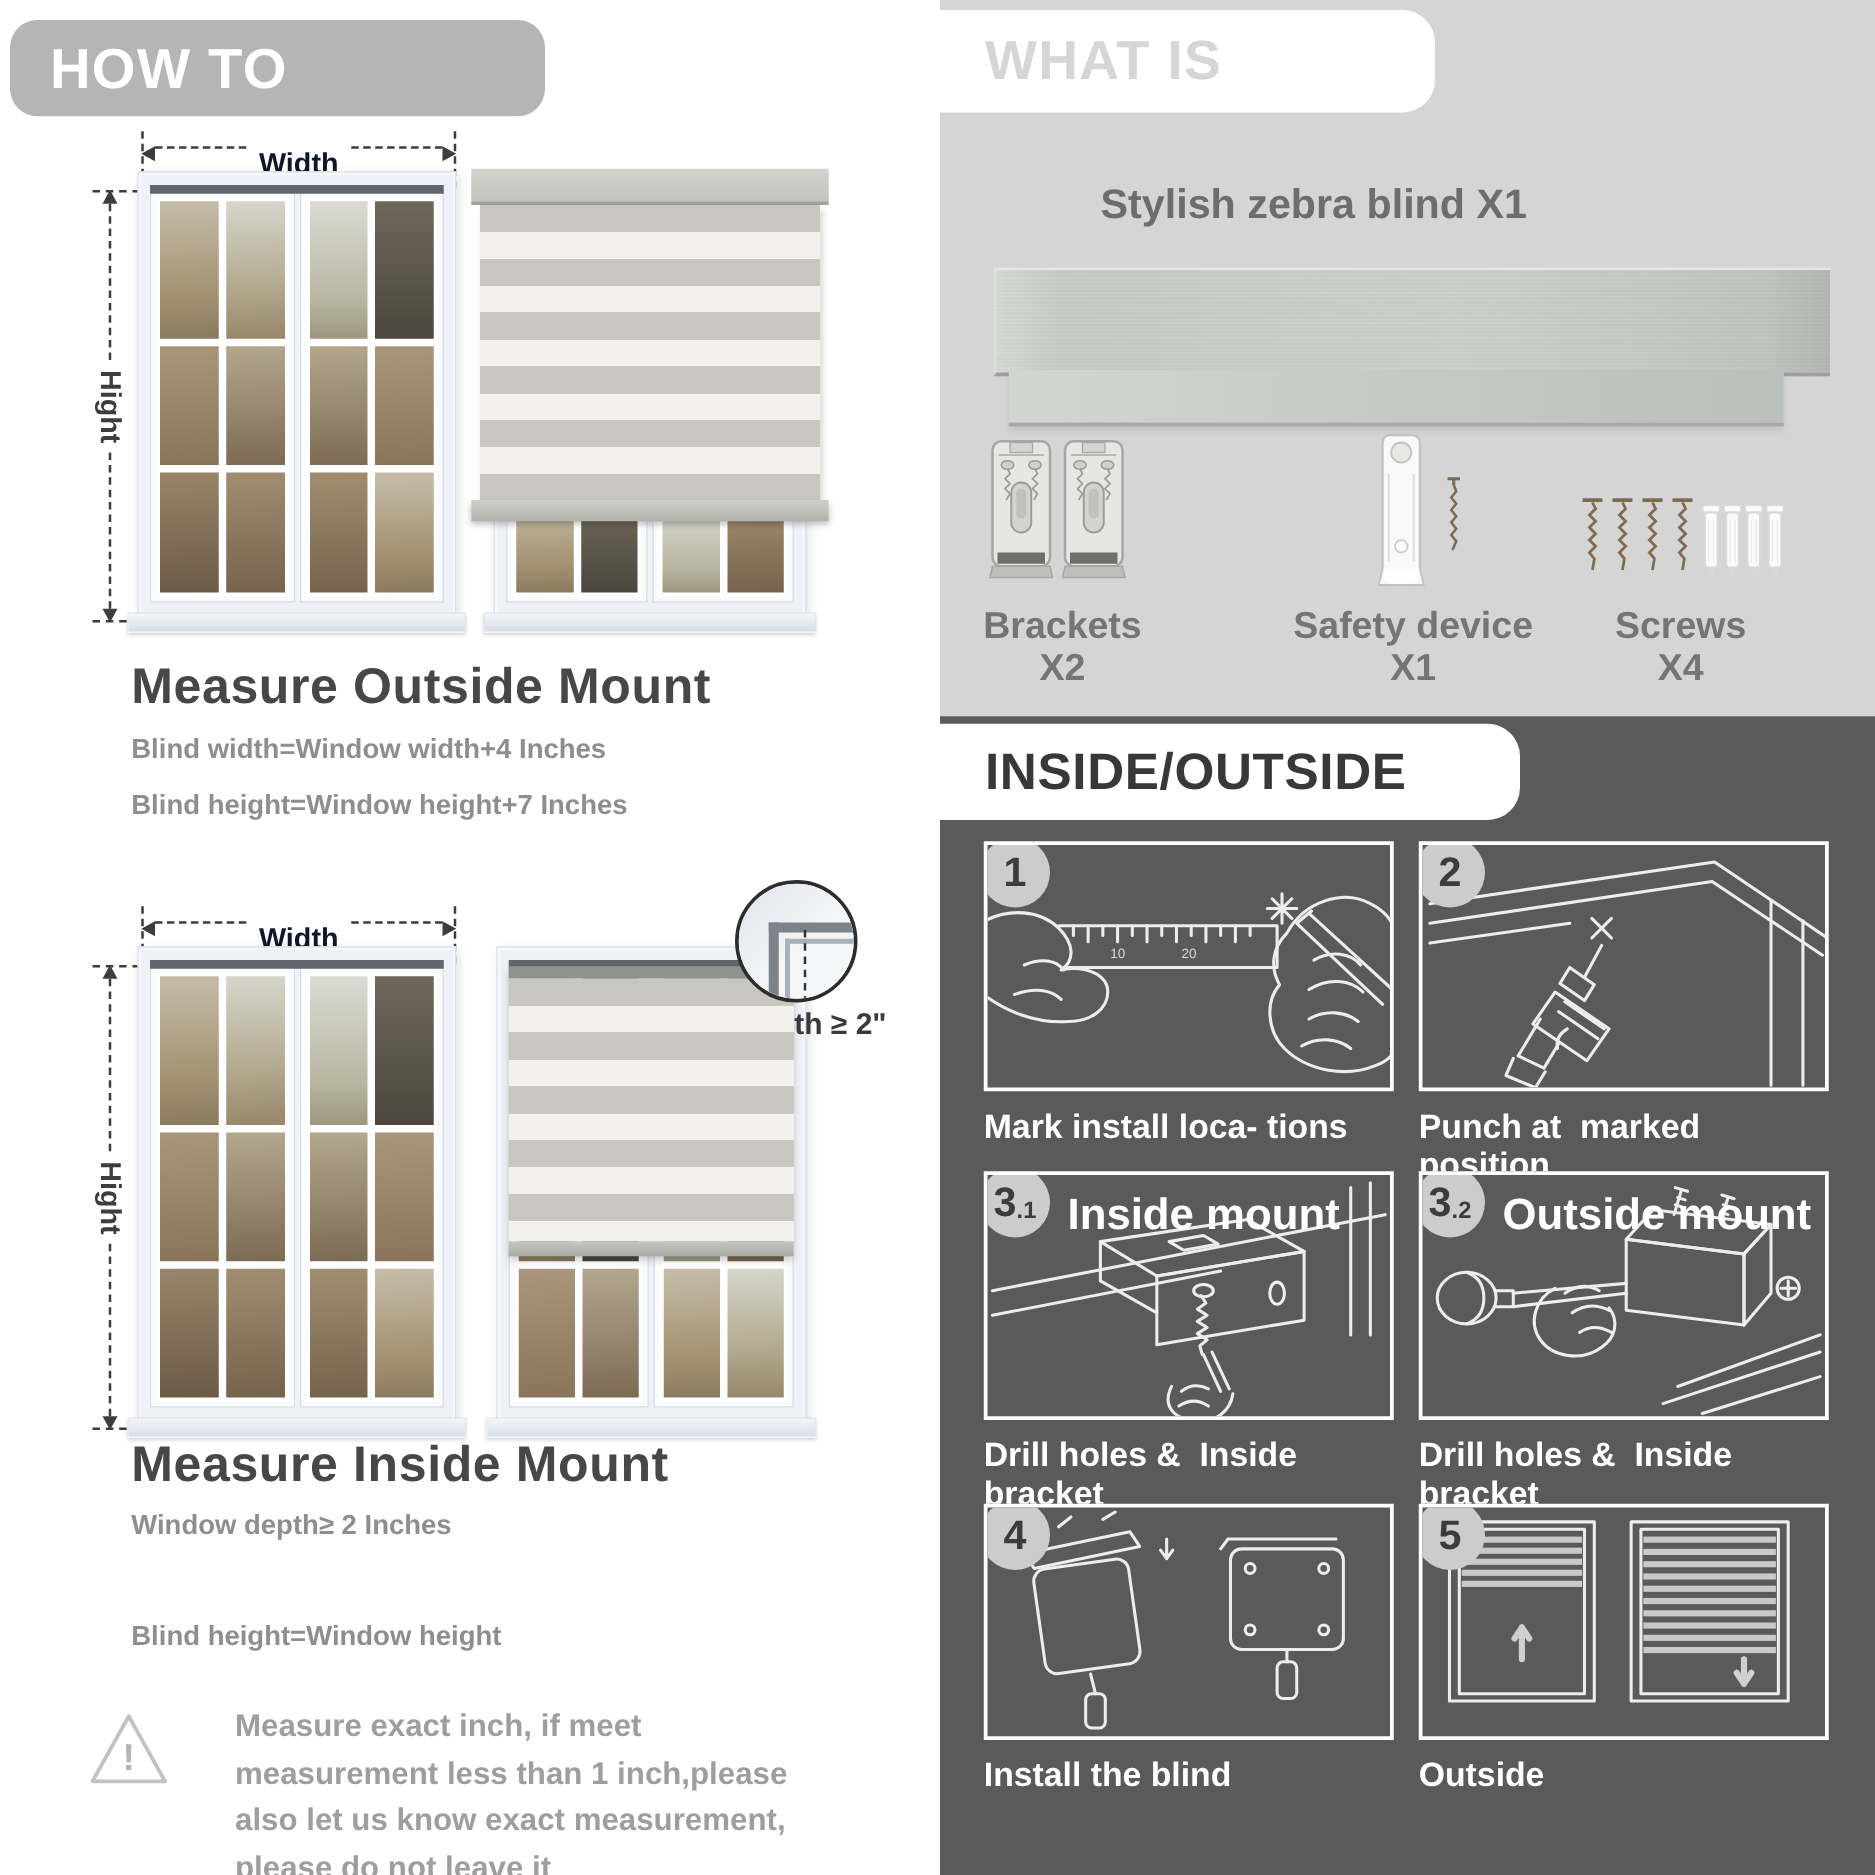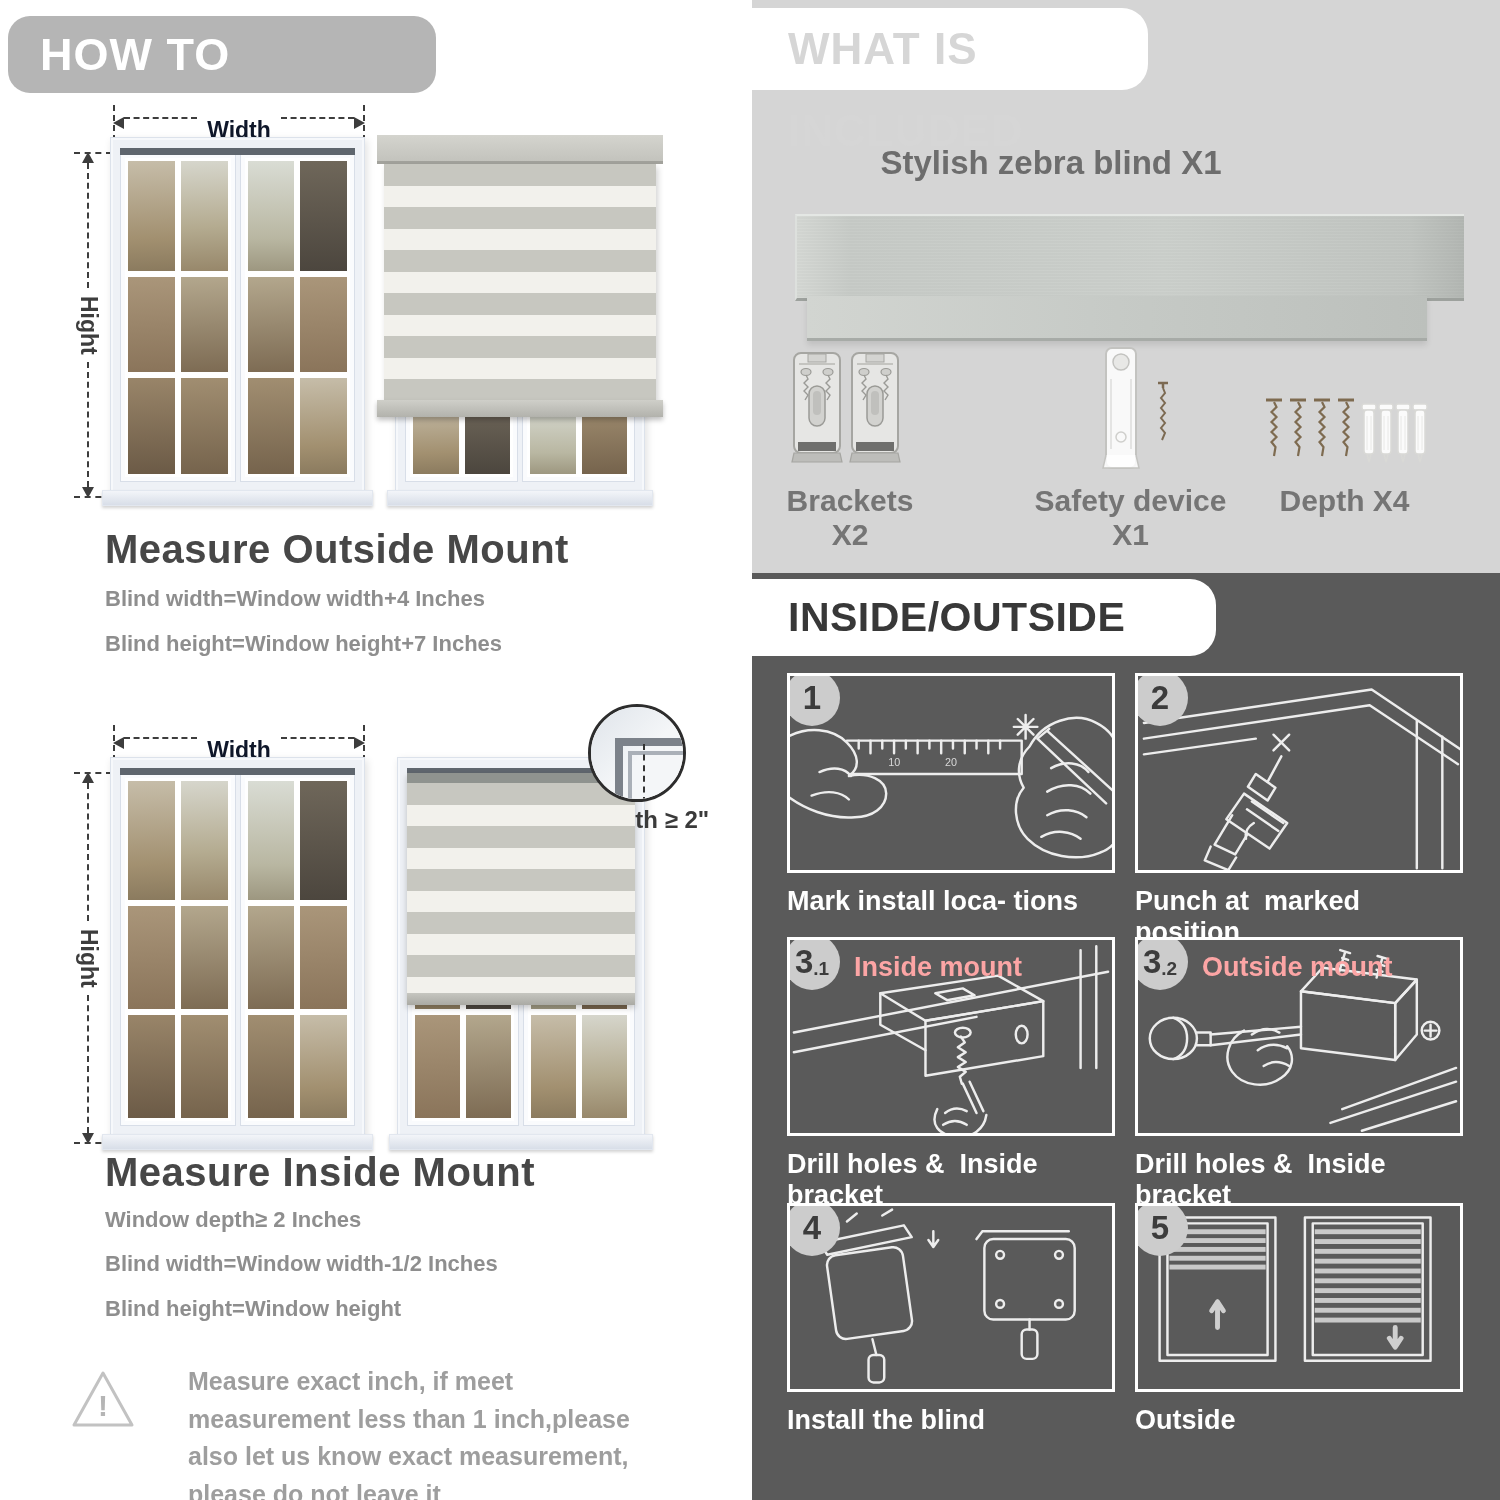--- a/index.html
+++ b/index.html
@@ -88,21 +88,21 @@
   .mount-box{left:752px;top:579px;width:428px;height:77px;background:#ffffff;border-radius:0 26px 26px 0;
              color:#383838;font-weight:bold;font-size:41px;line-height:77px;padding-left:36px;letter-spacing:.5px;}
 
   .cell{position:absolute;width:328px;}
   .pbox{position:relative;border:3px solid #ffffff;overflow:hidden;background:#5a5a5a;}
   .pbox svg{position:absolute;inset:0;width:100%;height:100%;}
   .h194{height:194px;} .h193{height:193px;} .h183{height:183px;}
   .badge{position:absolute;top:-6px;left:-6px;width:56px;height:56px;border-radius:50%;background:#cccccc;
          color:#3c3c3c;font-weight:bold;display:flex;align-items:center;justify-content:center;font-size:33px;z-index:4;}
   .badge .sub{font-size:19px;margin-top:13px;}
-  .ptitle{position:absolute;left:64px;top:12px;color:#fca5a5;font-weight:bold;font-size:27px;z-index:4;}
+  .ptitle{position:absolute;left:64px;top:12px;color:#ffffff;font-weight:bold;font-size:35px;z-index:4;}
   .caption{margin-top:13px;color:#ffffff;font-weight:bold;font-size:27px;white-space:pre-wrap;}
 
   .sketch{stroke:#ededed;stroke-width:2.5;fill:none;stroke-linecap:round;stroke-linejoin:round;}
   .sketch text{stroke:none;fill:#d8d8d8;font-family:"Liberation Sans",sans-serif;}
   .arrowlite{stroke:#cfcfcf;stroke-width:5;fill:none;stroke-linecap:round;}
   .bar-lite{fill:#c9c9c9;stroke:none;}
 </style>
 </head>
 <body>
 
@@ -244,21 +244,20 @@
   <div class="abs depth-circle" style="left:588px;top:704px;width:92px;height:92px;">
     <div class="fill"></div>
     <div class="l1"></div>
     <div class="l2"></div>
     <div class="dline"></div>
   </div>
   <div class="abs depth-label" style="left:590px;top:806px;width:130px;">Depth ≥ 2"</div>
 
   <div class="abs sec-heading" style="left:105px;top:1150px;">Measure Inside Mount</div>
   <div class="abs formula" style="left:105px;top:1207px;">Window depth≥ 2 Inches</div>
-  <div class="abs formula" style="left:105px;top:1251px;">Blind width=Window width-1/2 Inches</div>
   <div class="abs formula" style="left:105px;top:1296px;">Blind height=Window height</div>
 
   <svg class="abs" style="left:70px;top:1368px;" width="66" height="62" viewBox="0 0 66 62">
     <path d="M33,5 L62,57 H4 Z" fill="none" stroke="#c2c2c2" stroke-width="3" stroke-linejoin="round"></path>
     <text x="33" y="48" text-anchor="middle" font-size="30" font-weight="bold" fill="#b5b5b5" font-family="Liberation Sans, sans-serif">!</text>
   </svg>
   <div class="abs note-text" style="left:188px;top:1363px;width:472px;">Measure exact inch, if meet measurement less than 1 inch,please also let us know exact measurement, please do not leave it</div>
 
   <div class="abs right-top"></div>
   <div class="abs included-box">WHAT IS INCLUDED</div>
@@ -310,21 +309,21 @@
         <rect x="98" y="8" width="14" height="6" rx="2"></rect>
         <rect x="100" y="14" width="10" height="44" rx="3"></rect>
         <path d="M103,58 l2,8 l2,-8" fill="none"></path>
         <path d="M103,20 v34 M107,20 v34" stroke="#e8e8e6" stroke-width="1"></path>
       </g>
       <use href="#anchor" x="17"></use>
         <use href="#anchor" x="34"></use>
         <use href="#anchor" x="51"></use>
     </g>
   </svg>
-  <div class="abs hw-label" style="left:1272px;top:484px;width:145px;">Depth X4</div>
+  <div class="abs hw-label" style="left:1272px;top:484px;width:145px;">Screws X4</div>
 
   <div class="abs dark-sec"></div>
   <div class="abs mount-box">INSIDE/OUTSIDE MOUNT</div>
 
   <div class="cell" style="left:787px;top:673px;">
     <div class="pbox h194">
       <div class="badge">
         <span>1</span>
           <span class="sub"></span>
       </div>

